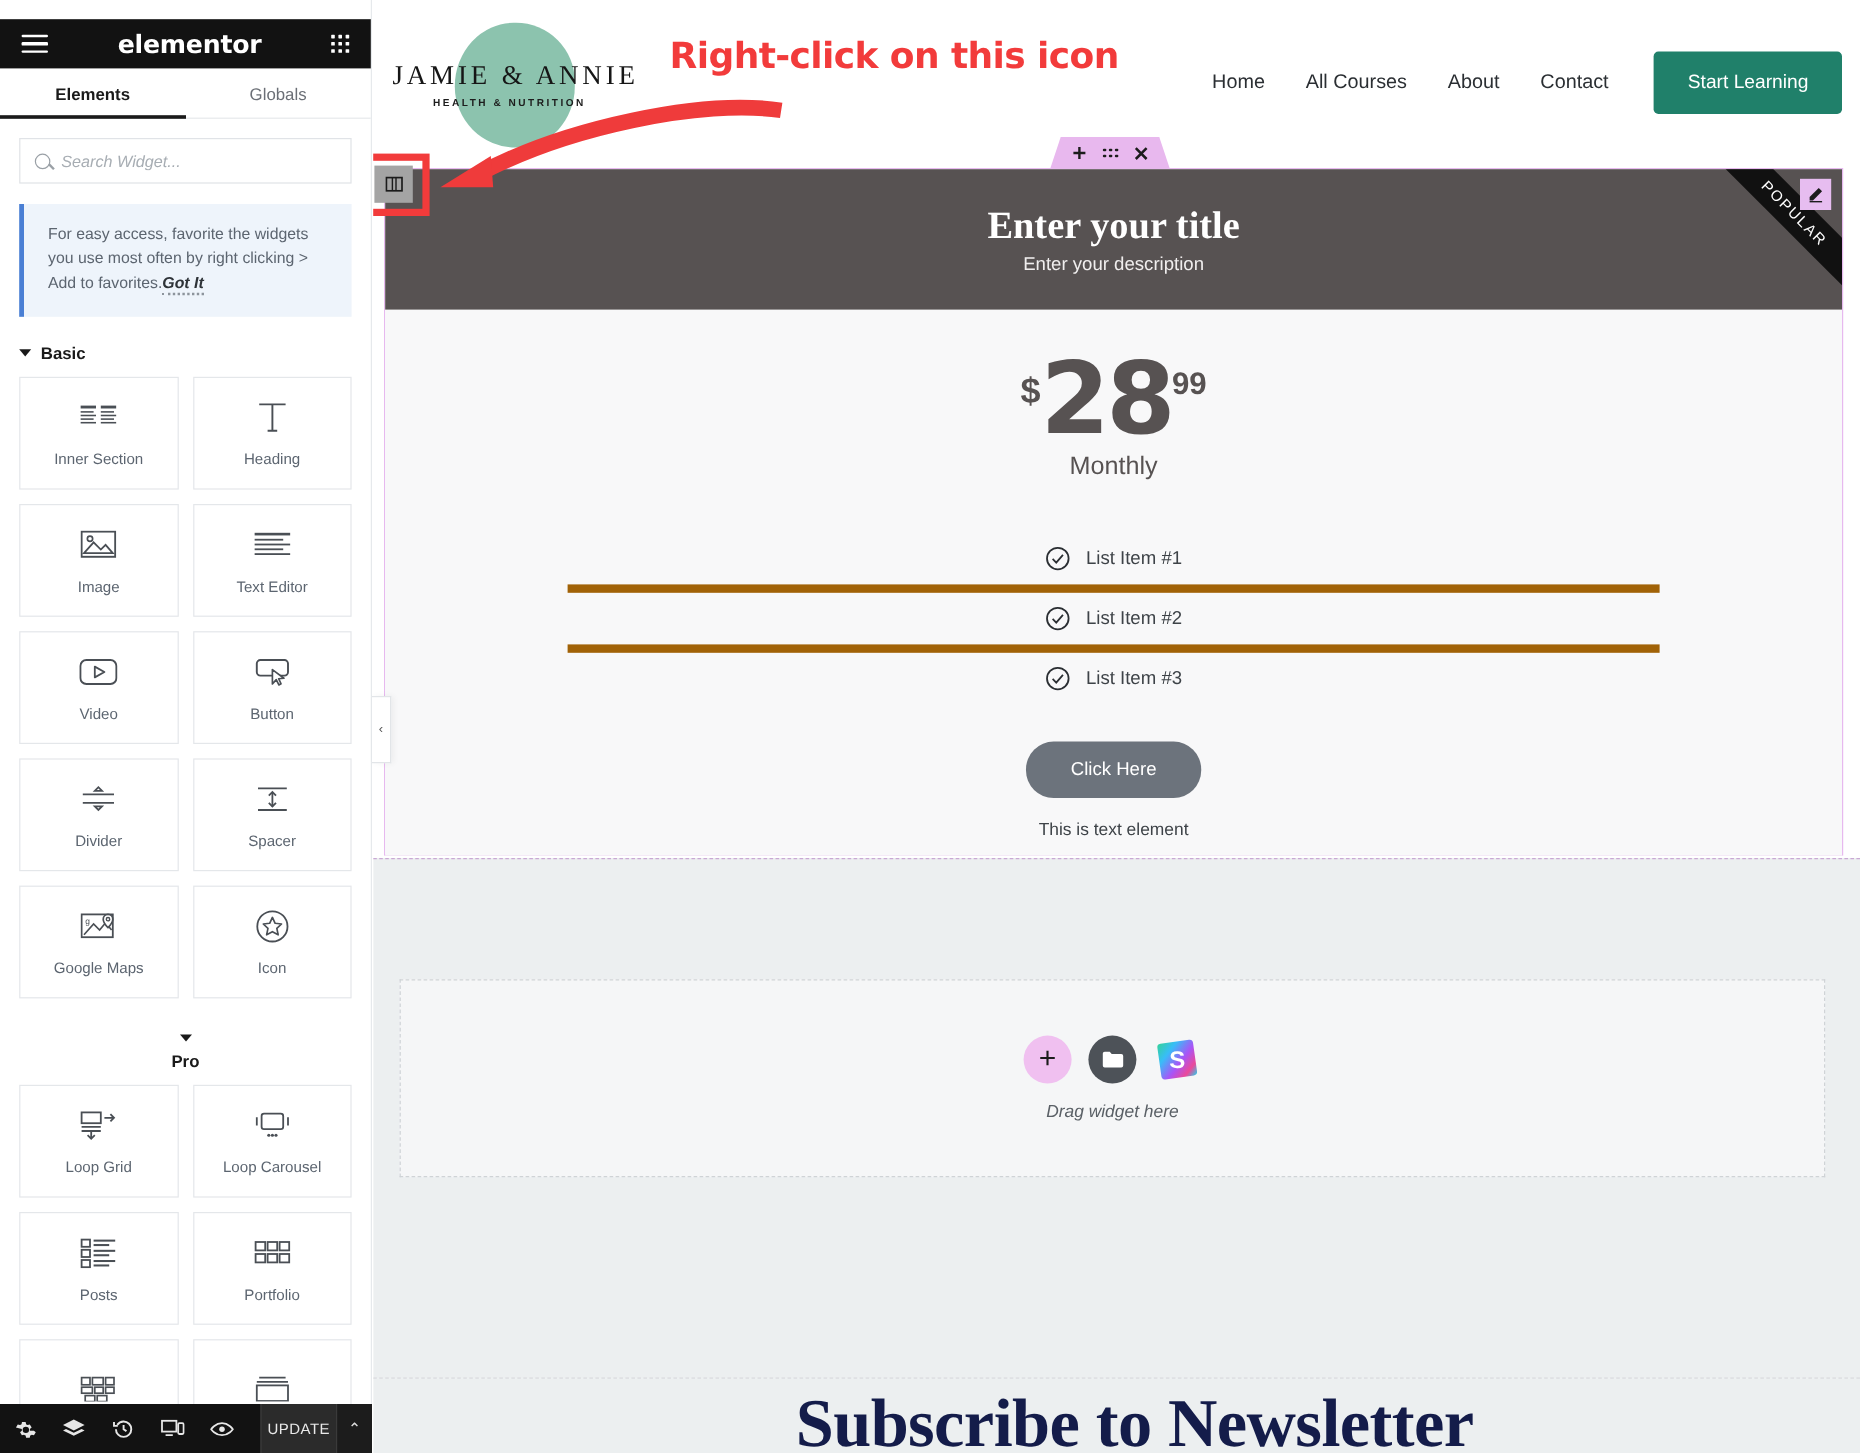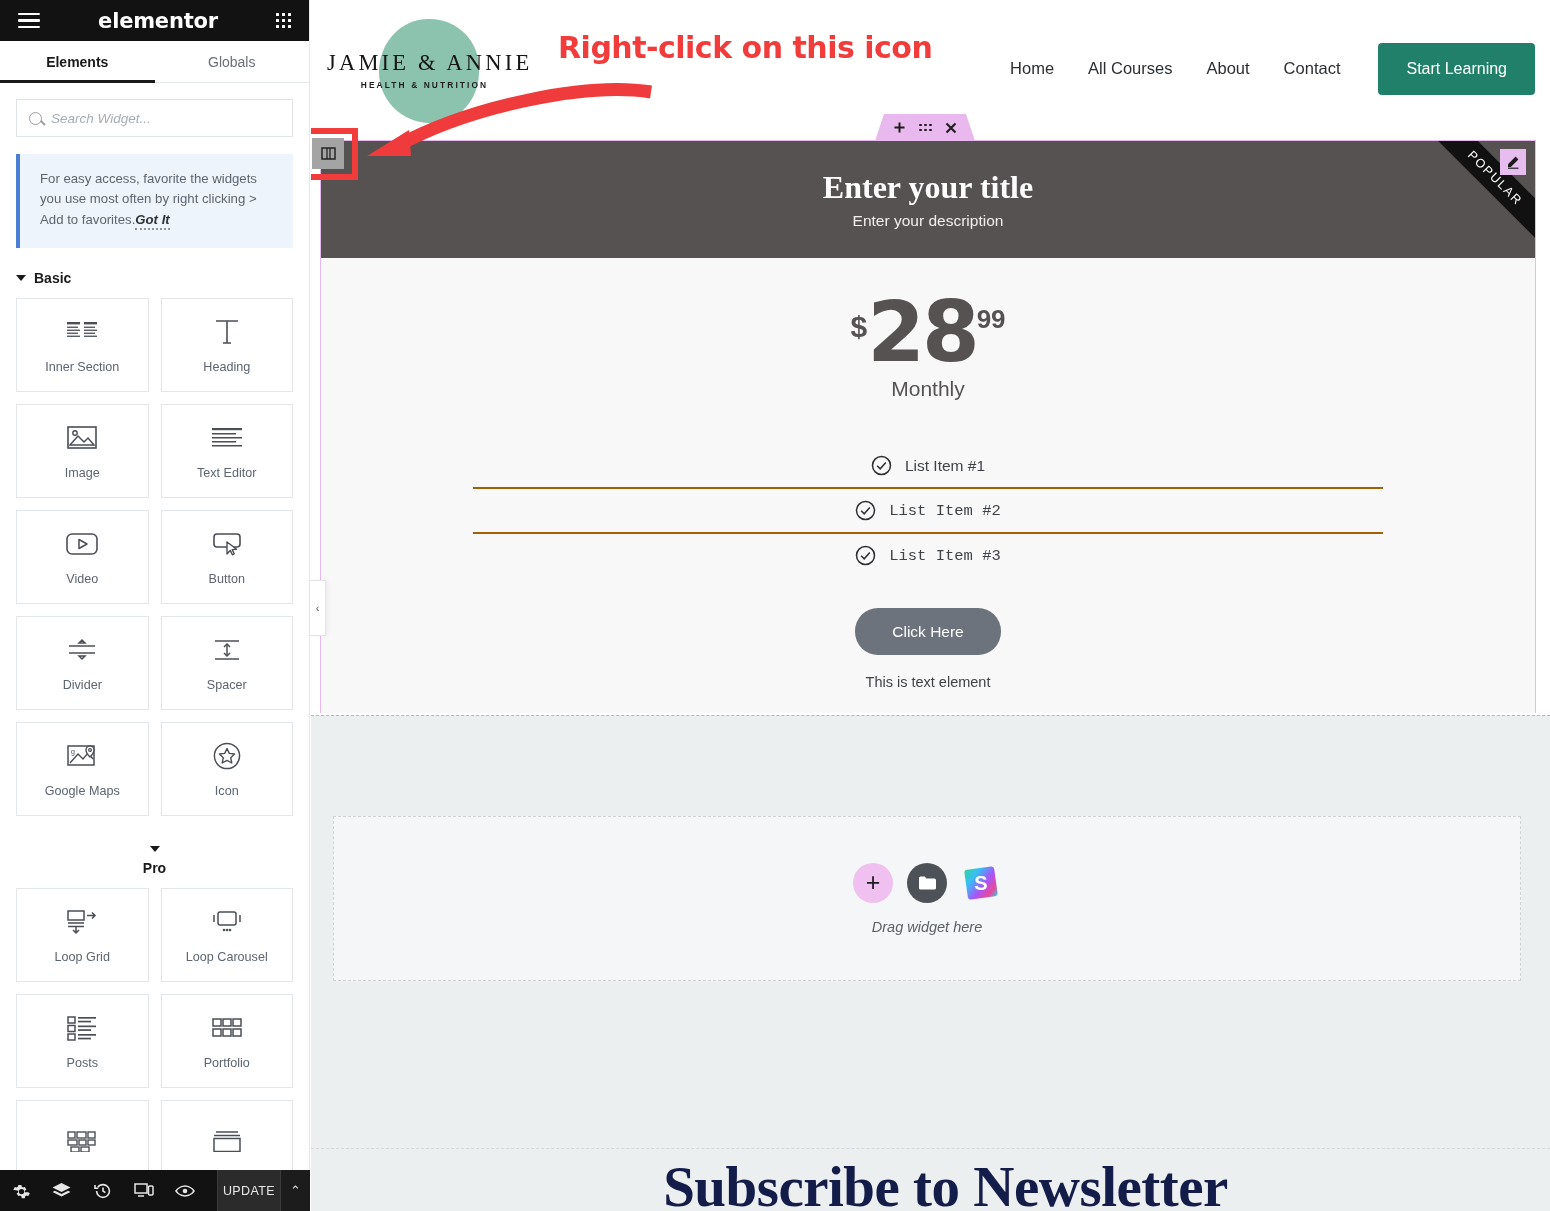--- a/index.html
+++ b/index.html
@@ -15,20 +15,21 @@
     position: absolute; left: 0; top: 0;
     width: 310px; height: 1211px;
     background: #fff;
     border-right: 1px solid #e6e9ec;
     z-index: 40;
   }
   #panel-header {
     height: 41px; background: #121212;
     display: flex; align-items: center; justify-content: space-between;
     padding: 0 18px;
+    margin-top: 16px;
   }
   .hamburger { width: 22px; display: flex; flex-direction: column; gap: 4px; cursor: pointer; }
   .hamburger i { display: block; height: 2.5px; background: #fff; border-radius: 1px; }
   #panel-logo {
     color: #fff; font-size: 21px; font-weight: 700; letter-spacing: -0.2px;
     font-family: "DejaVu Sans", sans-serif;
   }
   .grid9 { display: grid; grid-template-columns: repeat(3,3px); gap: 3px; cursor: pointer; }
   .grid9 span { width: 3px; height: 3px; background: #fff; border-radius: 0.5px; }
 
@@ -200,21 +201,21 @@
   #price-cur { font-size: 30px; font-weight: 700; margin-top: 14px; }
   #price-int { font-size: 83px; font-weight: 700; line-height: .88; letter-spacing: -3px; font-family: "DejaVu Sans", sans-serif;}
   #price-frac { font-size: 26px; font-weight: 700; margin-top: 8px; }
   #price-period { text-align: center; font-size: 21px; color: #575252; margin-top: 8px; }
 
   #flist { margin-top: 43px; }
   .frow {
     display: flex; align-items: center; justify-content: center; gap: 13px;
     padding: 11px 0; font-size: 15.5px; color: #3e4348;
   }
-  .frow + .frow { border-top: 2px solid #a16207; margin: 0 152px; font-family: Liberation Mono, monospace; }
+  .frow + .frow { border-top: 7px solid #a16207; margin: 0 152px; }
   .chk { width: 21px; height: 21px; flex: none; }
 
   #click-btn {
     margin: 31px auto 0 auto; width: 146px; height: 47px;
     background: #6c737c; color: #fff; font-size: 15.5px;
     display: flex; align-items: center; justify-content: center; cursor: pointer; border-radius: 23px;
   }
   #click-note { text-align: center; font-size: 14.5px; color: #3e4348; margin-top: 19px; }
 
   

